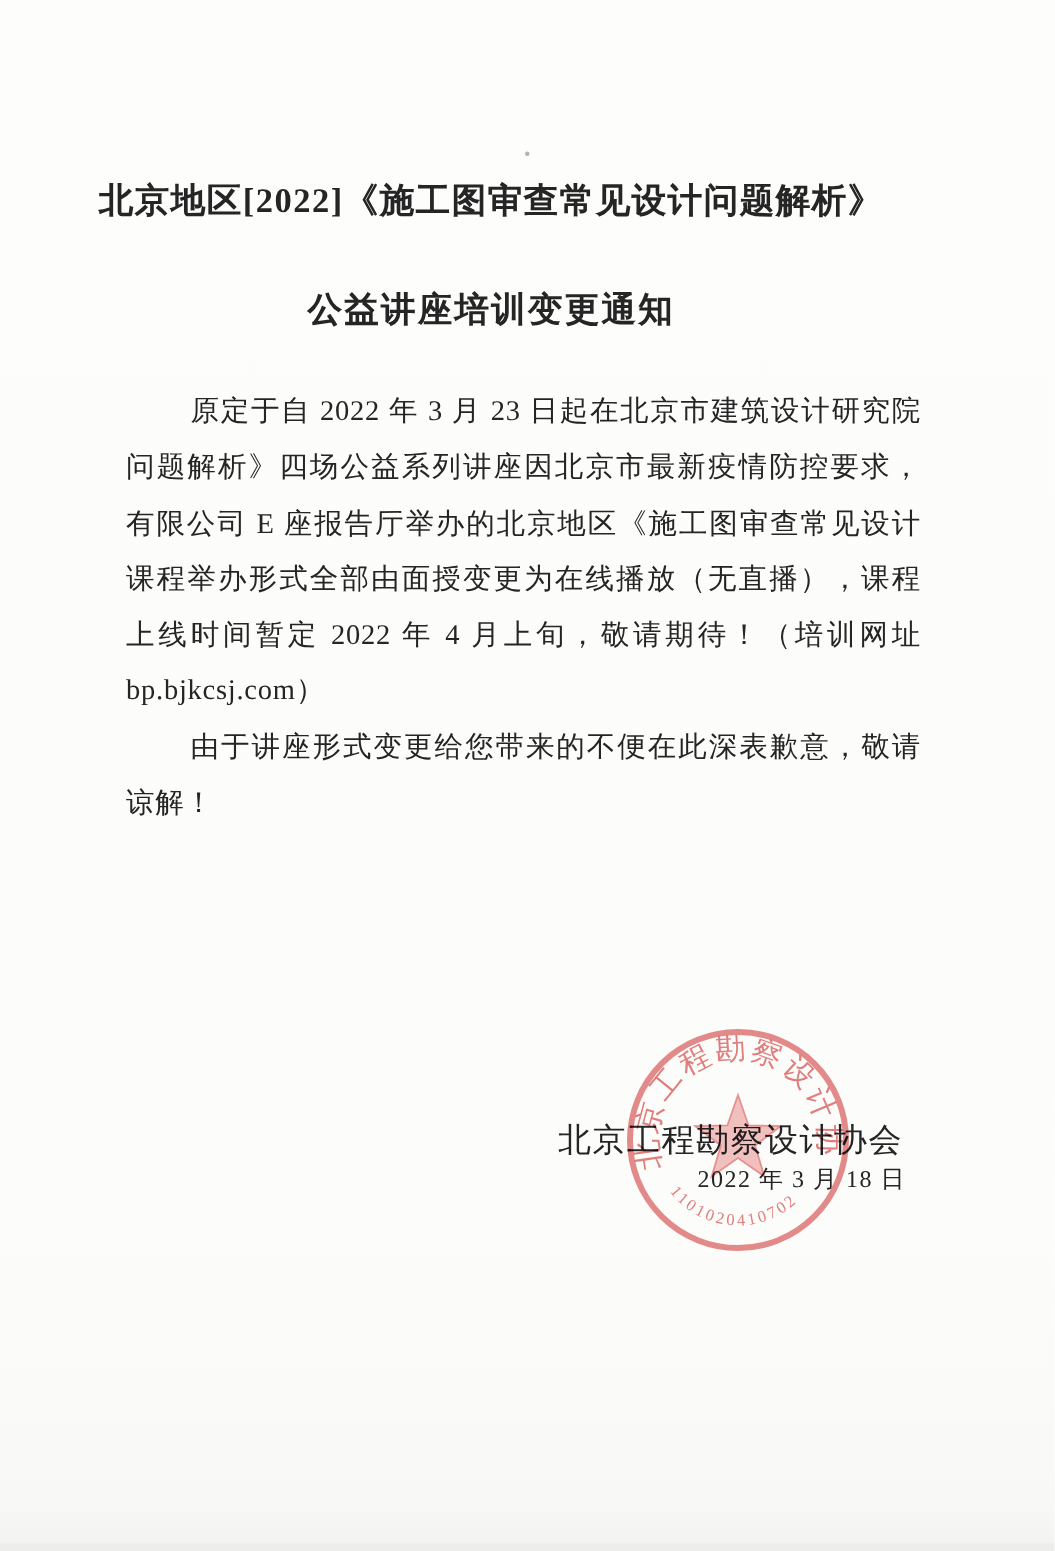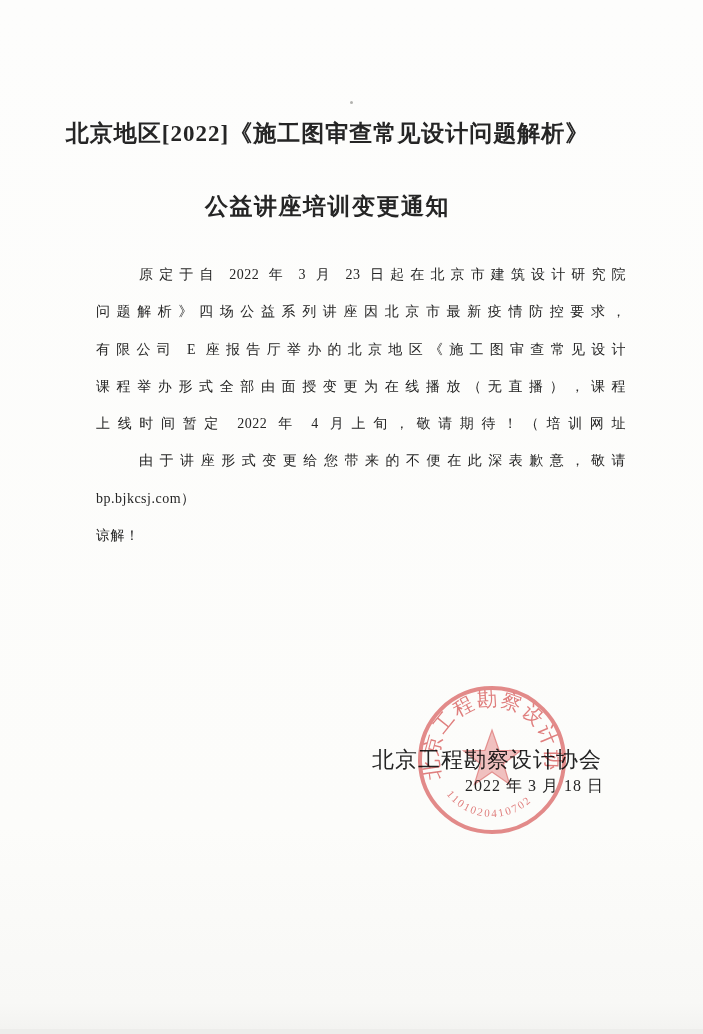--- a/index.html
+++ b/index.html
@@ -38,23 +38,23 @@
   .title2 {
     margin-top: 45px;
     font-size: 23px;
     font-weight: bold;
     letter-spacing: 1.5px;
     line-height: 28px;
   }
   .body-text {
     position: absolute;
     top: 256px;
-    left: 96px;
+    left: 84px;
     width: 530px;
-    font-size: 14px;
+    font-size: 19px;
     line-height: 37.3px;
     letter-spacing: 0.5px;
   }
   .line { white-space: nowrap; }
   .just {
     white-space: normal;
     text-align: justify;
     text-align-last: justify;
     text-justify: inter-character;
   }
@@ -116,22 +116,22 @@
     <div class="title1">北京地区[2022]《施工图审查常见设计问题解析》</div>
     <div class="title2">公益讲座培训变更通知</div>
   </div>
 
   <div class="body-text">
     <div class="line just indent">原定于自 2022 年 3 月 23 日起在北京市建筑设计研究院</div>
     <div class="line just">问题解析》四场公益系列讲座因北京市最新疫情防控要求，</div>
     <div class="line just">有限公司 E 座报告厅举办的北京地区《施工图审查常见设计</div>
     <div class="line just">课程举办形式全部由面授变更为在线播放（无直播），课程</div>
     <div class="line just">上线时间暂定 2022 年 4 月上旬，敬请期待！（培训网址</div>
+    <div class="line">bp.bjkcsj.com）</div>
     <div class="line just indent">由于讲座形式变更给您带来的不便在此深表歉意，敬请</div>
-    <div class="line">bp.bjkcsj.com）</div>
     <div class="line">谅解！</div>
   </div>
 
   <div class="sig-org">北京工程勘察设计协会</div>
 
   <div class="sig-date">2022 年 3 月 18 日</div>
 
   <svg class="stamp" viewBox="0 0 160 160" xmlns="http://www.w3.org/2000/svg">
     <defs>
       <path id="arcTop" d="M 29.3 98.5 A 54 54 0 1 1 130.7 98.5" fill="none"></path>

